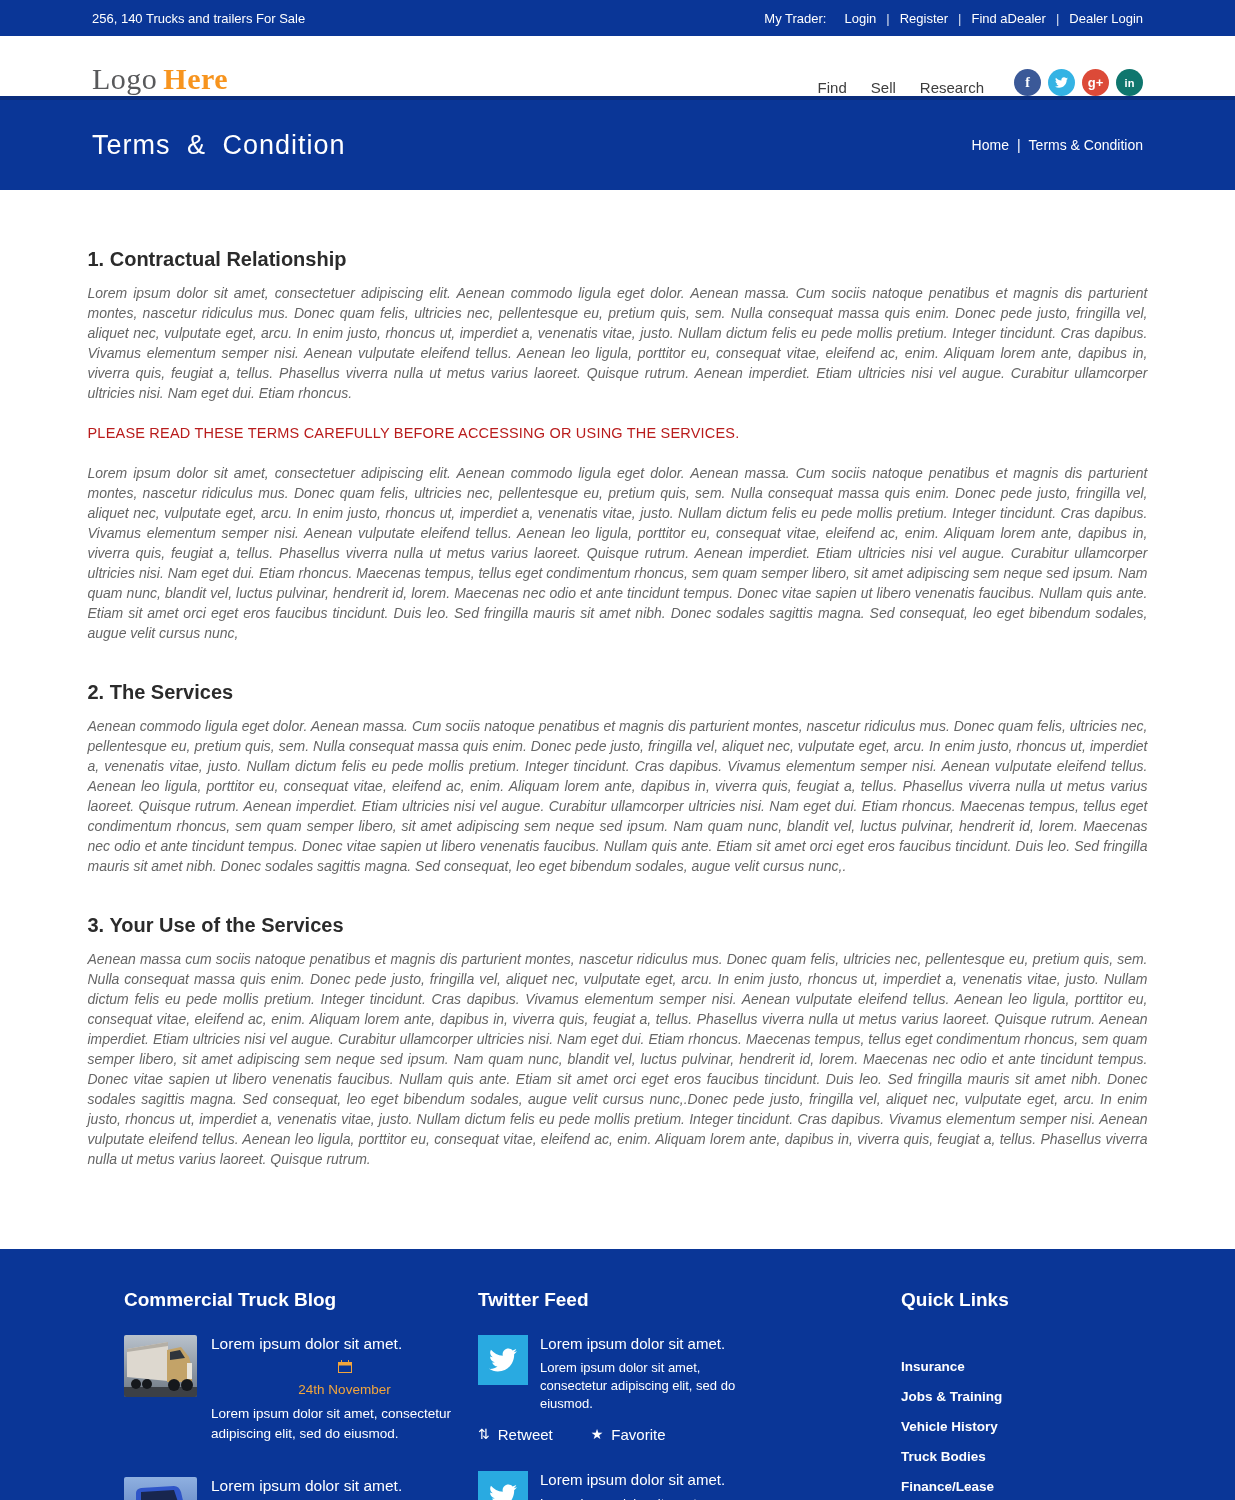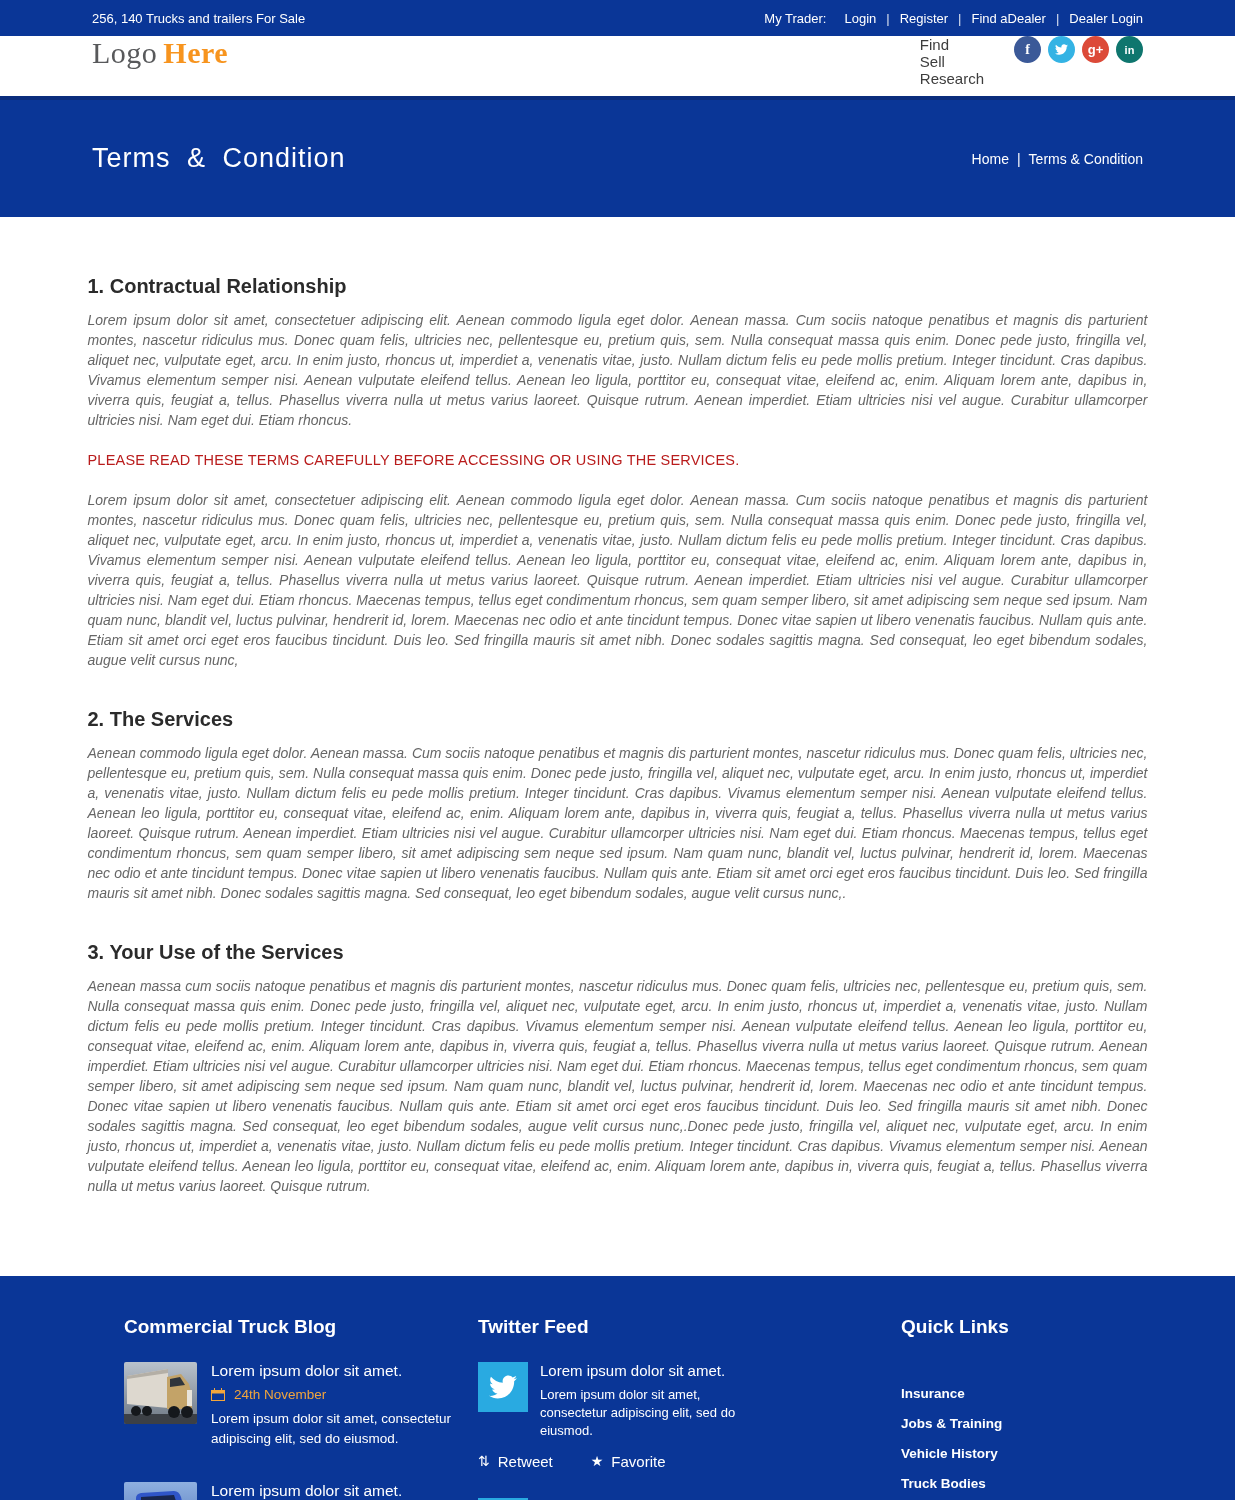--- a/index.html
+++ b/index.html
@@ -17,41 +17,41 @@
     display:flex; align-items:center; justify-content:space-between;
     padding:0 92px; font-size:13px;
   }
   .topbar-right { display:flex; align-items:flex-end; gap:10px; }
   .topbar-right .label { margin-right:8px; }
   .topbar .sep { opacity:.85; }
 
   
   .header {
     height:60px; background:#fff;
-    display:flex; align-items:flex-start; padding:0 92px;
+    display:flex; align-items:flex-end; padding:0 92px;
   }
   .logo { font-family:"Liberation Serif","DejaVu Serif",serif; font-size:30px; letter-spacing:.5px; }
   .logo .g { color:#58595b; }
   .logo .o { color:#f7941e; font-weight:bold; margin-left:6px; }
-  .nav { margin-left:auto; display:flex; font-size:15px; color:#3d3d3d;flex-direction:column; }
+  .nav { margin-left:auto; display:flex; gap:24px; font-size:15px; color:#3d3d3d; }
   .socials { display:flex; gap:7px; margin-left:30px; }
   .soc {
     width:27px; height:27px; border-radius:50%; color:#fff;
     display:flex; align-items:center; justify-content:center;
     font-size:12px; font-weight:bold;
   }
   .soc.fb { background:#3b5998; font-family:"Liberation Serif",serif; font-size:14px; }
   .soc.tw { background:#34b3e4; }
   .soc.gp { background:#dc4a38; font-size:13px; }
   .soc.li { background:#0f766e; font-size:11px; }
   .soc svg { width:13px; height:13px; fill:#fff; }
 
   
   .banner {
-    height:121px; background:#0a3697; border-top:4px solid #0a2d7d; color:#fff;
+    height:94px; background:#0a3697; border-top:4px solid #0a2d7d; color:#fff;
     display:flex; align-items:center; justify-content:space-between;
     padding:0 92px;
   }
   .banner h1 {
     font-size:27px; font-weight:300; word-spacing:8px; letter-spacing:1px;
     font-family:"Liberation Sans", sans-serif;
   }
   .breadcrumb { font-size:14px; display:flex; gap:8px; align-items:center; }
 
   
@@ -71,21 +71,21 @@
   }
   .fcol-blog { width:354px; }
   .fcol-tw { width:423px; }
   .fcol-ql { flex:1; }
   .fhead { font-size:19px; font-weight:bold; margin-bottom:24px; }
 
   .blog-item { display:flex; gap:14px; margin-bottom:34px; }
   .thumb { width:73px; height:62px; flex:0 0 73px; border-radius:2px; overflow:hidden; }
   .thumb svg { display:block; width:73px; height:62px; }
   .b-title { font-size:15.5px; margin-bottom:7px; }
-  .b-date { color:#f2a53c; font-size:13.5px; display:flex; align-items:center; gap:9px; margin-bottom:7px; }
+  .b-date { color:#f2a53c; font-size:13.5px; display:flex; align-items:center; gap:9px; margin-bottom:7px;flex-direction:column; }
   .b-desc { font-size:13.5px; line-height:1.45; }
 
   .tweet { display:flex; gap:12px; }
   .ticon { width:50px; height:50px; flex:0 0 50px; background:#29aae1; display:flex; align-items:center; justify-content:center; }
   .ticon svg { width:28px; height:28px; fill:#fff; }
   .t-title { font-size:15px; margin-bottom:7px; }
   .t-desc { font-size:13px; line-height:1.4; max-width:230px; }
   .t-actions { display:flex; gap:38px; font-size:15px; margin:12px 0 28px; }
   .t-actions a { display:flex; align-items:center; gap:8px; position:relative; }
   .act-ic { font-size:14px; }

